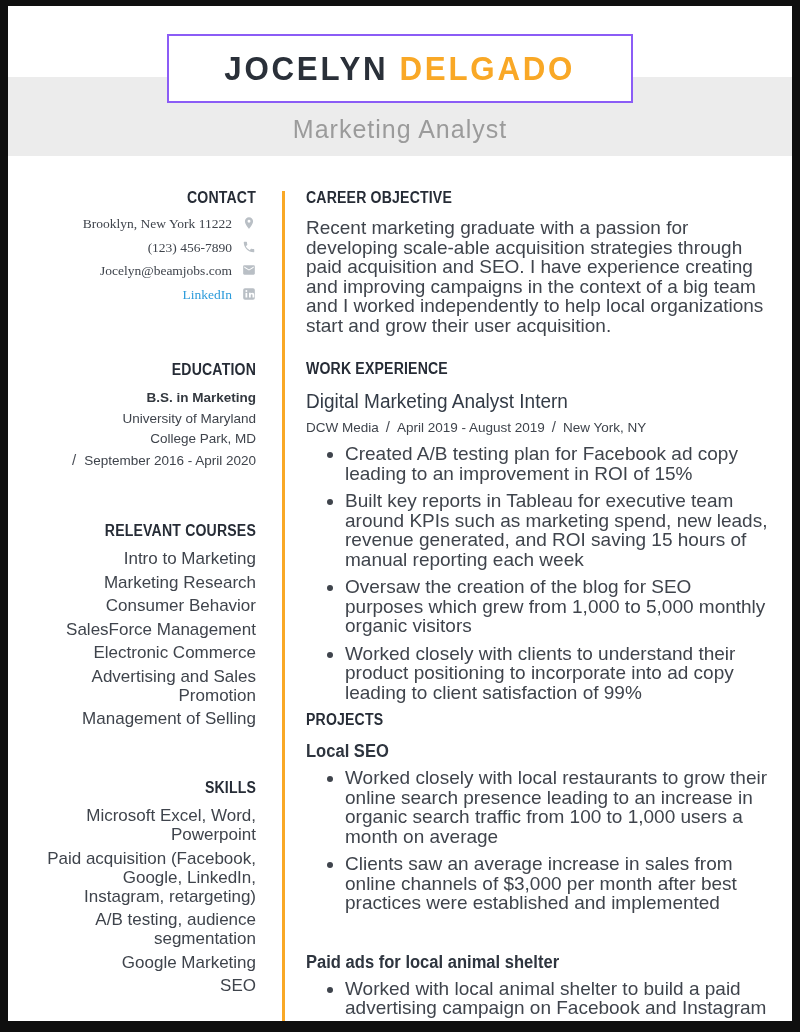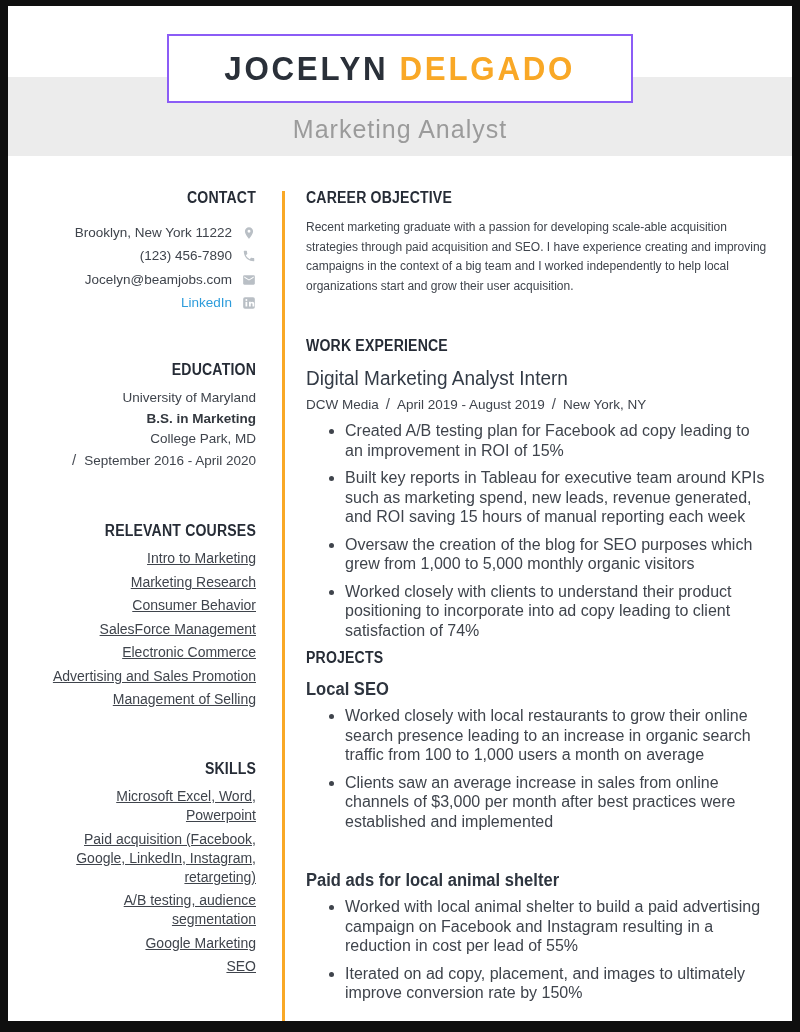--- a/index.html
+++ b/index.html
@@ -40,47 +40,47 @@
 
   
   .sidebar { width:274px; flex:none; padding:32px 26px 0 36px; text-align:right; }
   .side-section { margin-bottom:50px; }
   h2.sec {
     font-size:16px; font-weight:700; color:#262c36; letter-spacing:0.2px;
     line-height:20px; margin-bottom:8px; white-space:nowrap;
   }
   .sidebar h2.sec { transform:scaleX(0.88); transform-origin:right center; }
   .contact-row {
-    display:flex; align-items:flex-end; justify-content:flex-end;
-    height:23.5px; font-size:13.5px;
+    display:flex; align-items:flex-start; justify-content:flex-end;
+    height:23.5px; font-size:13.5px;font-family:Liberation Serif, serif;
   }
   .contact-row .ic { width:14px; height:14px; margin-left:10px; flex:none; }
   .link-blue { color:#2d9cdb; cursor:pointer; }
   .edu-line { font-size:13.5px; line-height:20.5px; }
   .edu-degree { font-weight:700; color:#33383f; }
   .slash { color:#4a4f57; font-size:15px; }
   .edu-dates .slash { margin-right:8px; }
   .side-list { list-style:none; }
-  .side-list li { font-size:14px; line-height:19px; margin-bottom:4.5px;text-decoration:underline; }
+  .side-list li { font-size:17px; line-height:19px; margin-bottom:4.5px; }
 
   
   .main { flex:1; padding:32px 24px 0 21px; }
   .main h2.sec { transform:scaleX(0.88); transform-origin:left center; }
   .m-section { }
-  .objective-text { font-size:12px; line-height:19.5px; margin-top:10px; }
-  .obj-block { margin-bottom:40px; }
+  .objective-text { font-size:19px; line-height:19.5px; margin-top:10px; }
+  .obj-block { margin-bottom:24px; }
   .exp-block { }
   .job-title {
     font-size:20px; font-weight:400; color:#333b46; line-height:28px; margin-top:6px;
     transform:scaleX(0.95); transform-origin:left center; white-space:nowrap;
   }
   .company-line { font-size:13.5px; line-height:20px; margin:2px 0 6px 0; }
   .company-line .slash { margin:0 7px; }
   ul.bullets { list-style:disc outside; padding-left:39px; }
-  ul.bullets li { font-size:16px; line-height:19.5px; margin-bottom:8px; }
+  ul.bullets li { font-size:19px; line-height:19.5px; margin-bottom:8px; }
   .proj-title {
     font-size:18px; font-weight:700; color:#2e353f; line-height:26px; margin:4px 0 4px 0;
     transform:scaleX(0.92); transform-origin:left center; white-space:nowrap;
   }
   .proj-title.second { margin-top:36px; }
 </style>
 </head>
 <body>
 
 <div class="header">
@@ -125,22 +125,22 @@
             <rect x="2" y="2" width="20" height="20" rx="3" fill="#b9bfc5"></rect>
             <rect x="6" y="10" width="3" height="8" fill="#fff"></rect>
             <circle cx="7.5" cy="6.8" r="1.7" fill="#fff"></circle>
             <path d="M12 10h3v1.2c.5-.8 1.4-1.4 2.6-1.4 2 0 3.4 1.4 3.4 4V18h-3v-3.8c0-1.1-.5-1.8-1.5-1.8s-1.5.7-1.5 1.8V18h-3v-8z" fill="#fff"></path>
           </svg>
       </div>
     </div>
 
     <div class="side-section">
       <h2 class="sec">EDUCATION</h2>
+      <div class="edu-line edu-degree">B.S. in Marketing</div>
       <div class="edu-line">University of Maryland</div>
-      <div class="edu-line edu-degree">B.S. in Marketing</div>
       <div class="edu-line">College Park, MD</div>
       <div class="edu-line edu-dates"><span class="slash">/</span><span>September 2016 - April 2020</span></div>
     </div>
 
     <div class="side-section">
       <h2 class="sec">RELEVANT COURSES</h2>
       <ul class="side-list">
         <li>Intro to Marketing</li>
         <li>Marketing Research</li>
         <li>Consumer Behavior</li>
@@ -176,21 +176,21 @@
     <div class="m-section exp-block">
       <h2 class="sec">WORK EXPERIENCE</h2>
       <div class="job-title">Digital Marketing Analyst Intern</div>
       <div class="company-line">
         <span>DCW Media</span><span class="slash">/</span><span>April 2019 - August 2019</span><span class="slash">/</span><span>New York, NY</span>
       </div>
       <ul class="bullets">
         <li>Created A/B testing plan for Facebook ad copy leading to an improvement in ROI of 15%</li>
         <li>Built key reports in Tableau for executive team around KPIs such as marketing spend, new leads, revenue generated, and ROI saving 15 hours of manual reporting each week</li>
         <li>Oversaw the creation of the blog for SEO purposes which grew from 1,000 to 5,000 monthly organic visitors</li>
-        <li>Worked closely with clients to understand their product positioning to incorporate into ad copy leading to client satisfaction of 74%</li>
+        <li>Worked closely with clients to understand their product positioning to incorporate into ad copy leading to client satisfaction of 99%</li>
       </ul>
     </div>
 
     <div class="m-section">
       <h2 class="sec">PROJECTS</h2>
       <div class="proj-title">Local SEO</div>
       <ul class="bullets">
         <li>Worked closely with local restaurants to grow their online search presence leading to an increase in organic search traffic from 100 to 1,000 users a month on average</li>
         <li>Clients saw an average increase in sales from online channels of $3,000 per month after best practices were established and implemented</li>
       </ul>

